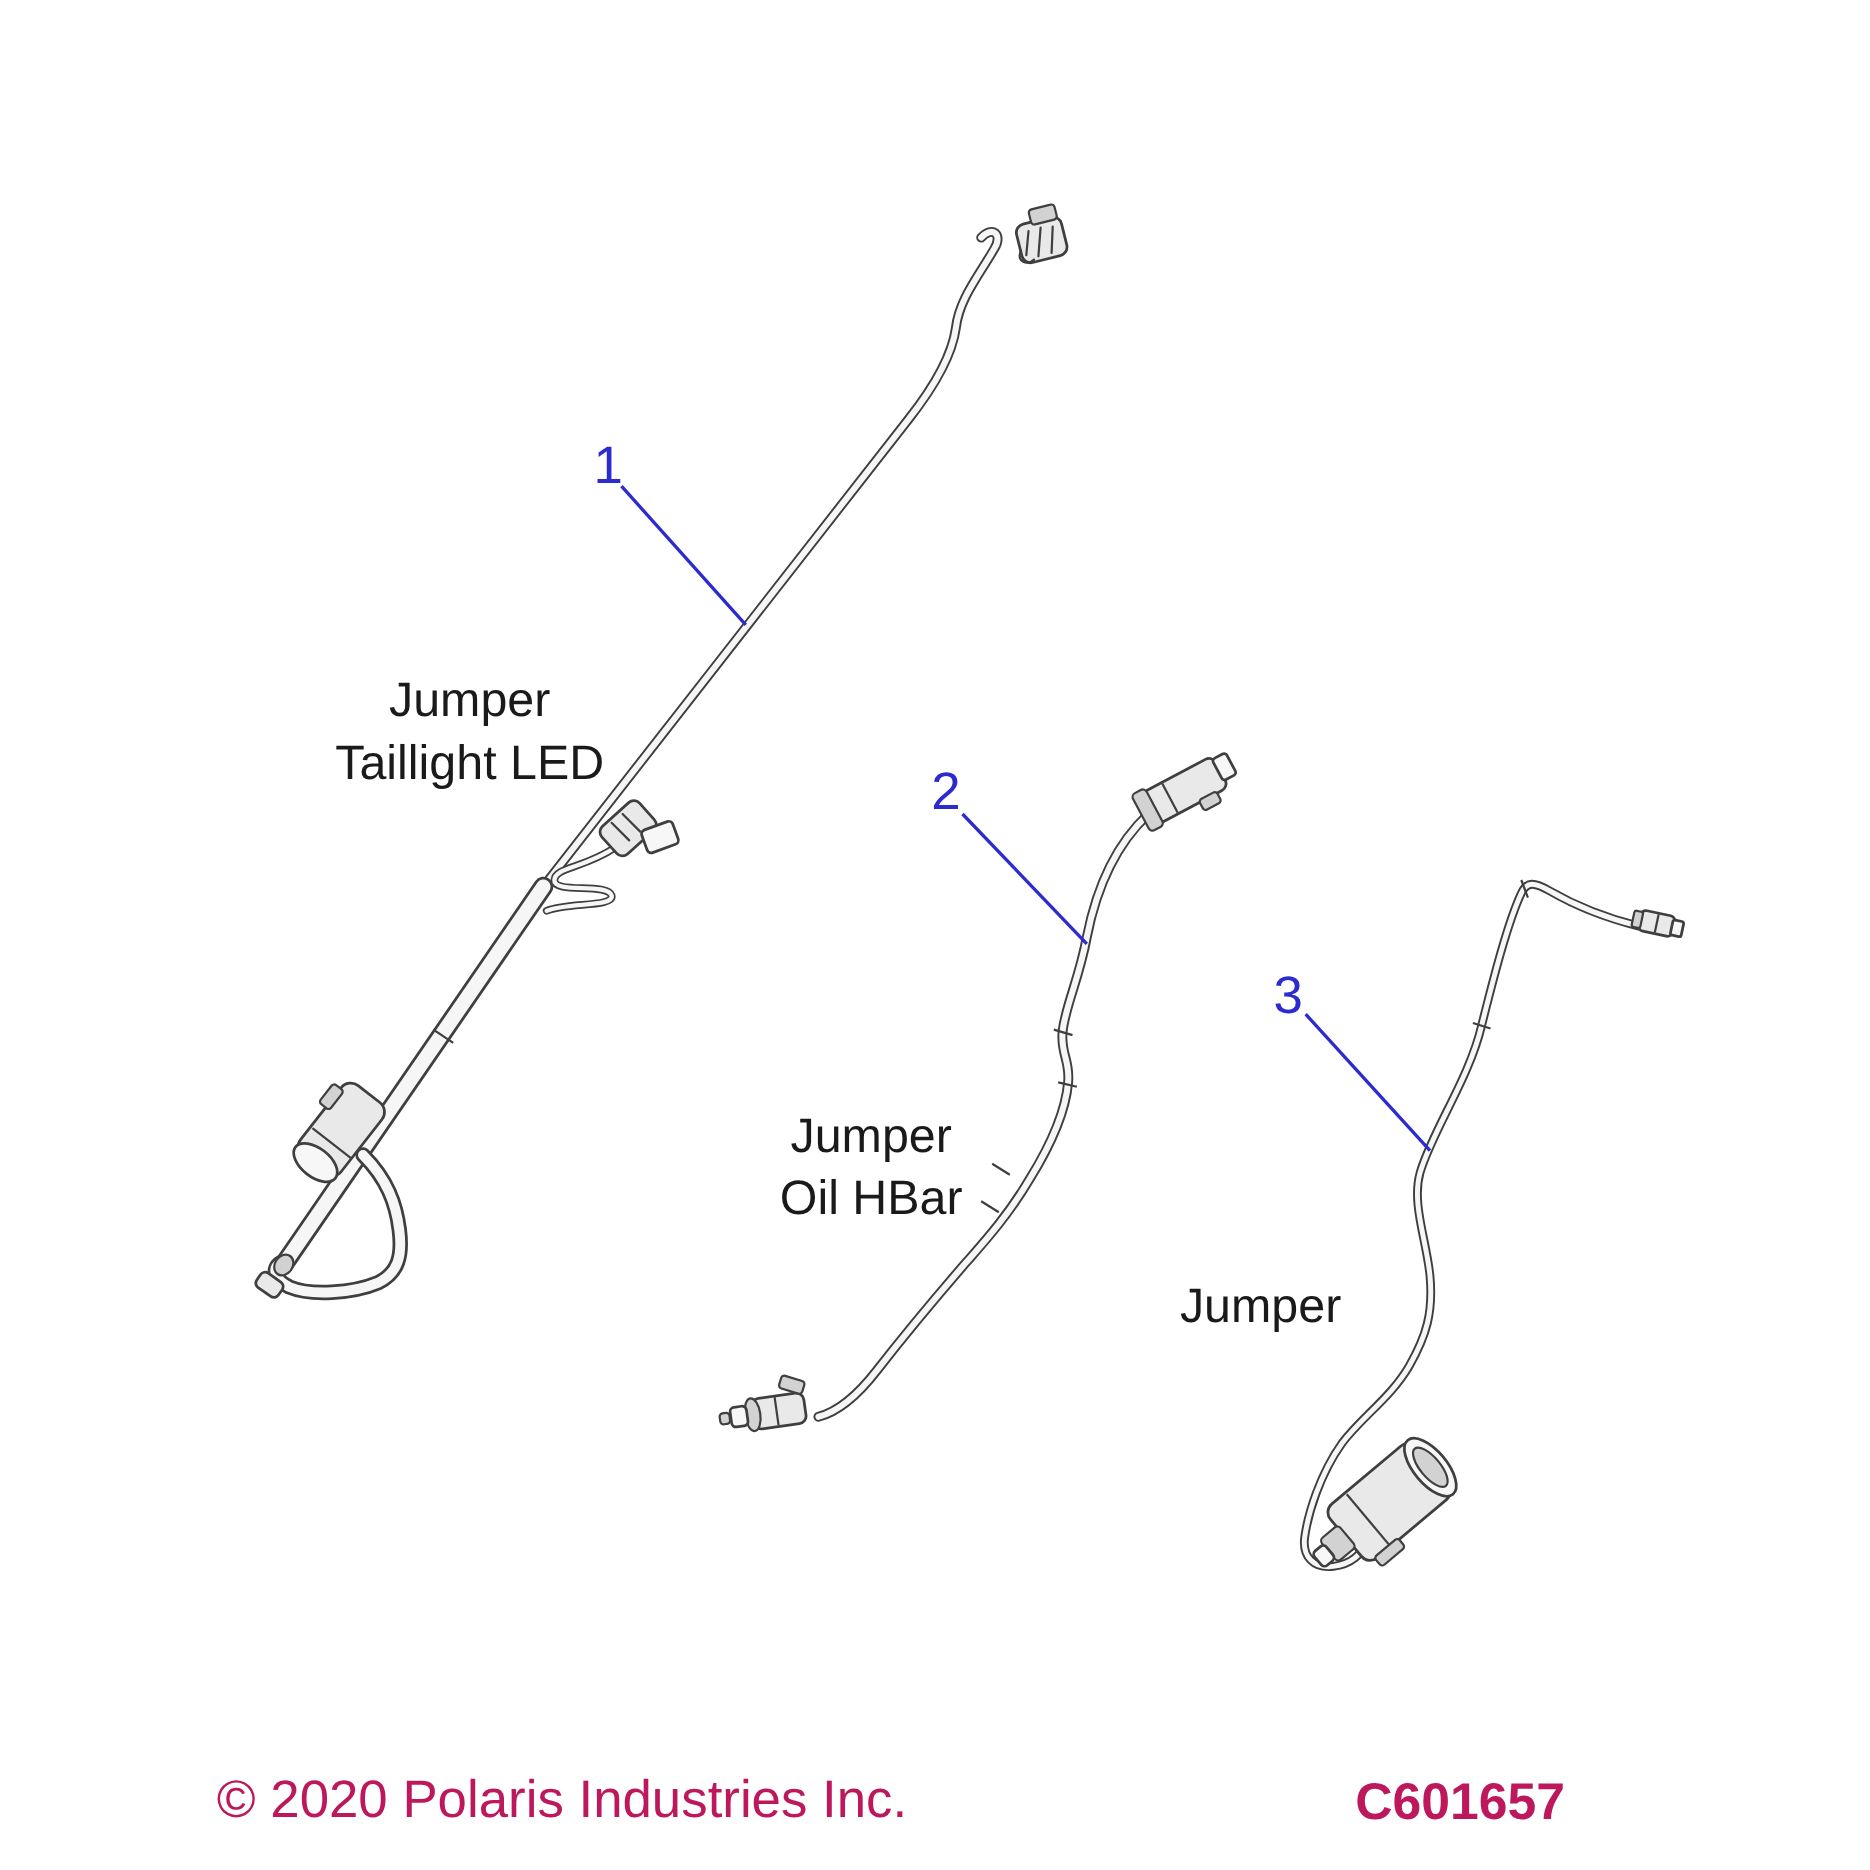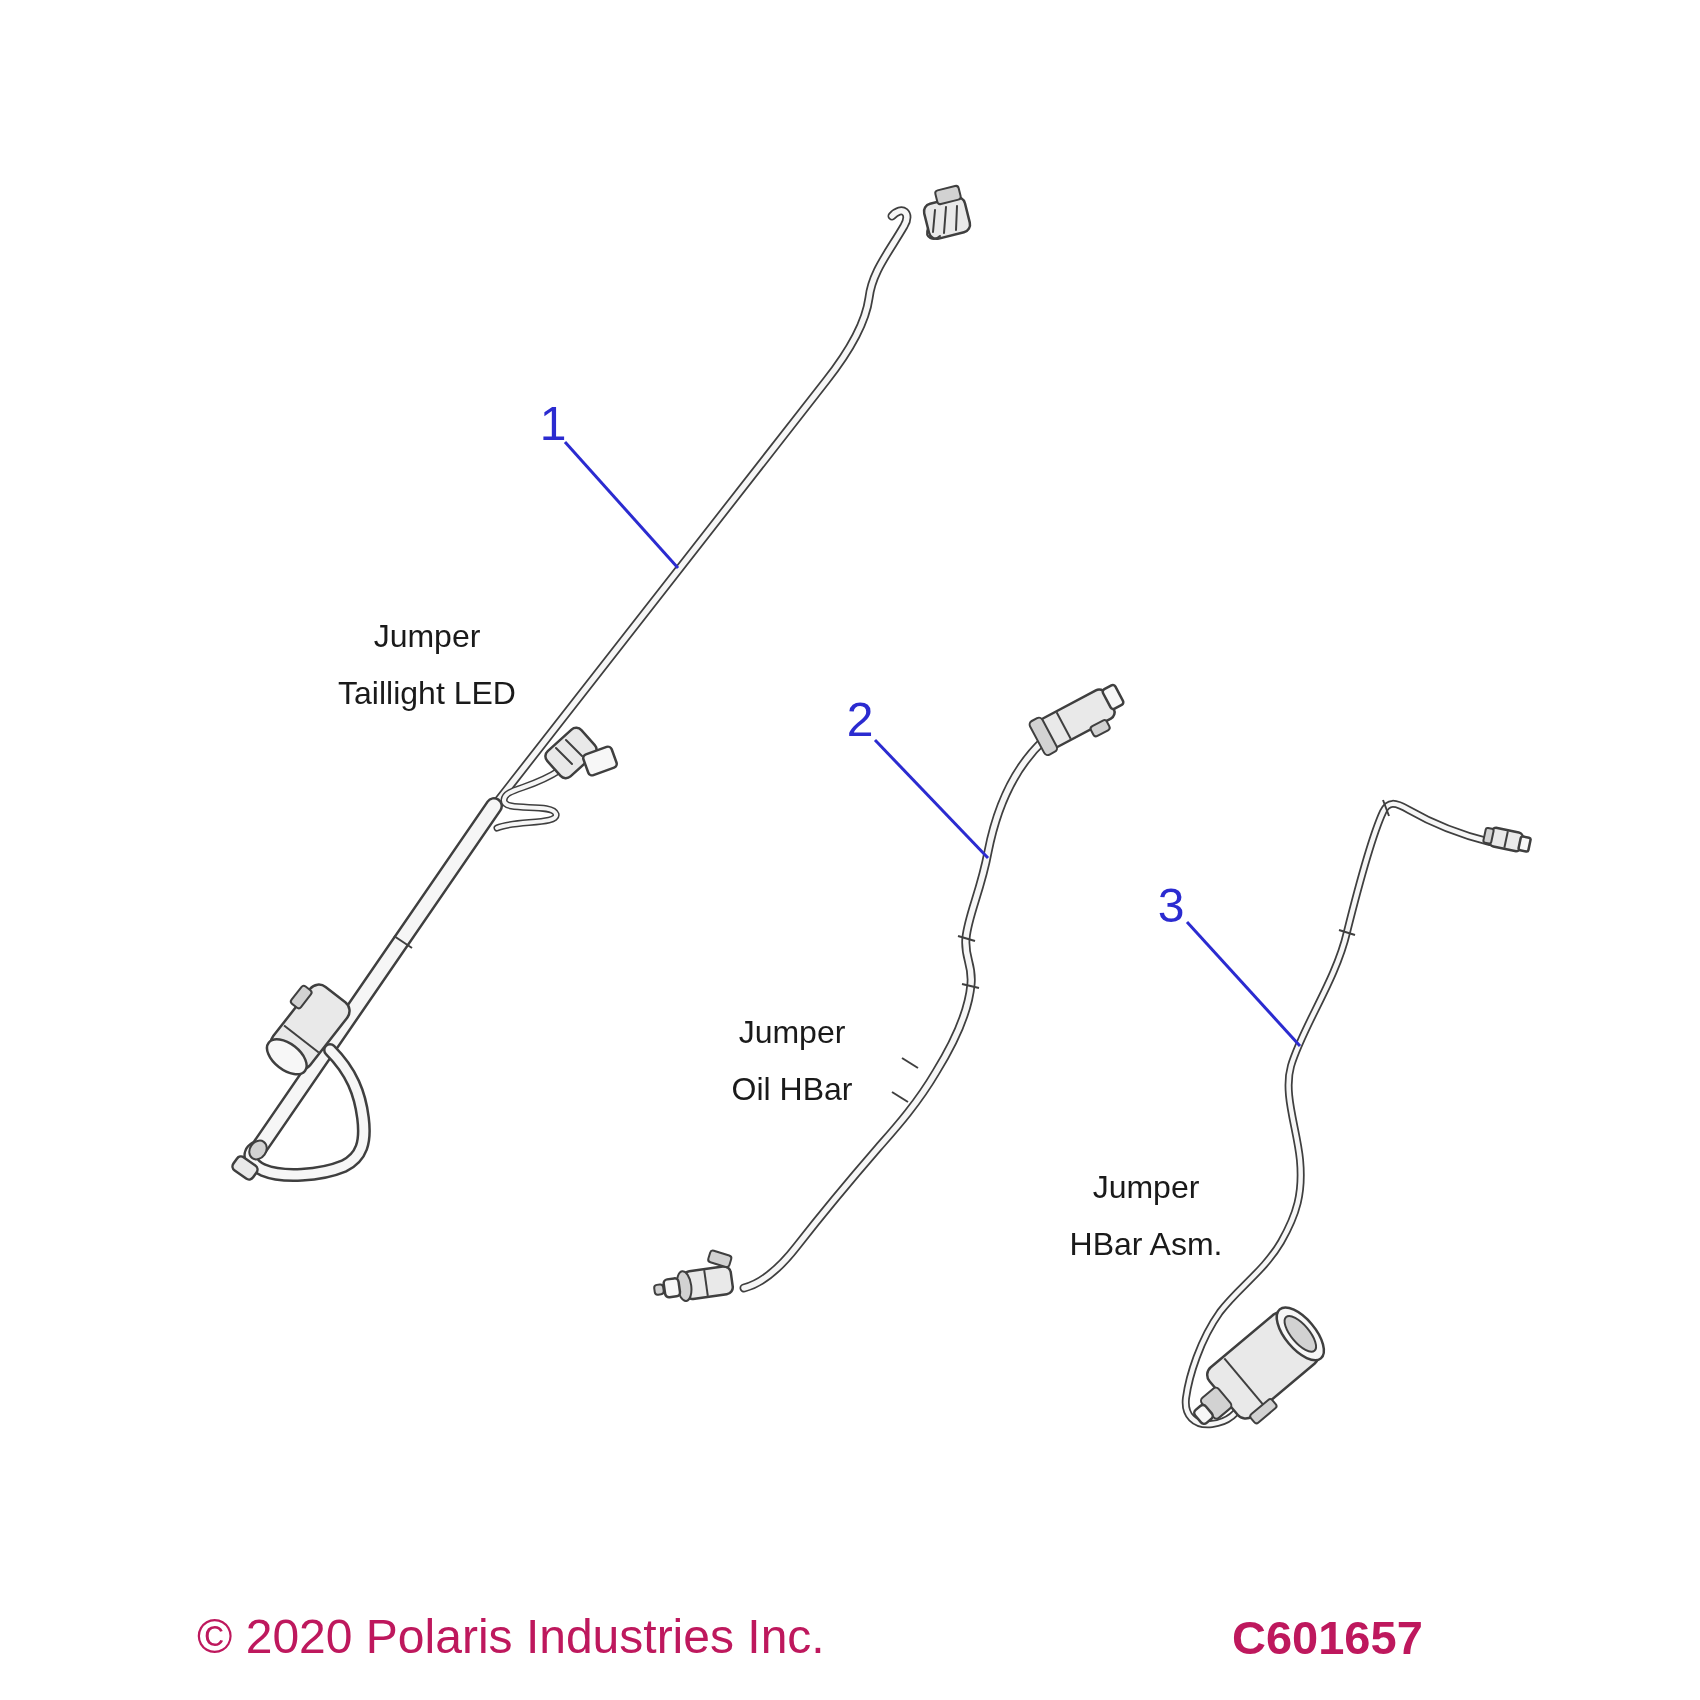--- a/index.html
+++ b/index.html
@@ -30,21 +30,21 @@
     transform:translateX(-50%);
     color:#2b2bd0;
     font-size:48px;
     line-height:48px;
     font-weight:400;
   }
   .label{
     position:absolute;
     transform:translateX(-50%);
     text-align:center;
-    font-size:32px;
+    font-size:44px;
     line-height:57px;
     white-space:nowrap;
     color:#1a1a1a;
   }
   .footer-text{
     position:absolute;
     font-size:48px;
     line-height:50px;
     white-space:nowrap;
     color:#be185d;
@@ -157,18 +157,17 @@
   <div class="label" style="left:427px;top:608px;">
     <div>Jumper</div>
     <div>Taillight LED</div>
   </div>
   <div class="label" style="left:792px;top:1004px;">
     <div>Jumper</div>
     <div>Oil HBar</div>
   </div>
   <div class="label" style="left:1146px;top:1159px;">
     <div>Jumper</div>
-    <div>HBar Asm.</div>
   </div>
 
   <div class="footer-text" style="left:197px;top:1612px;">© 2020 Polaris Industries Inc.</div>
   <div class="footer-text" style="left:1232px;top:1613px;font-size:47px;font-weight:bold;">C601657</div>
 </div>
 
 </body></html>

